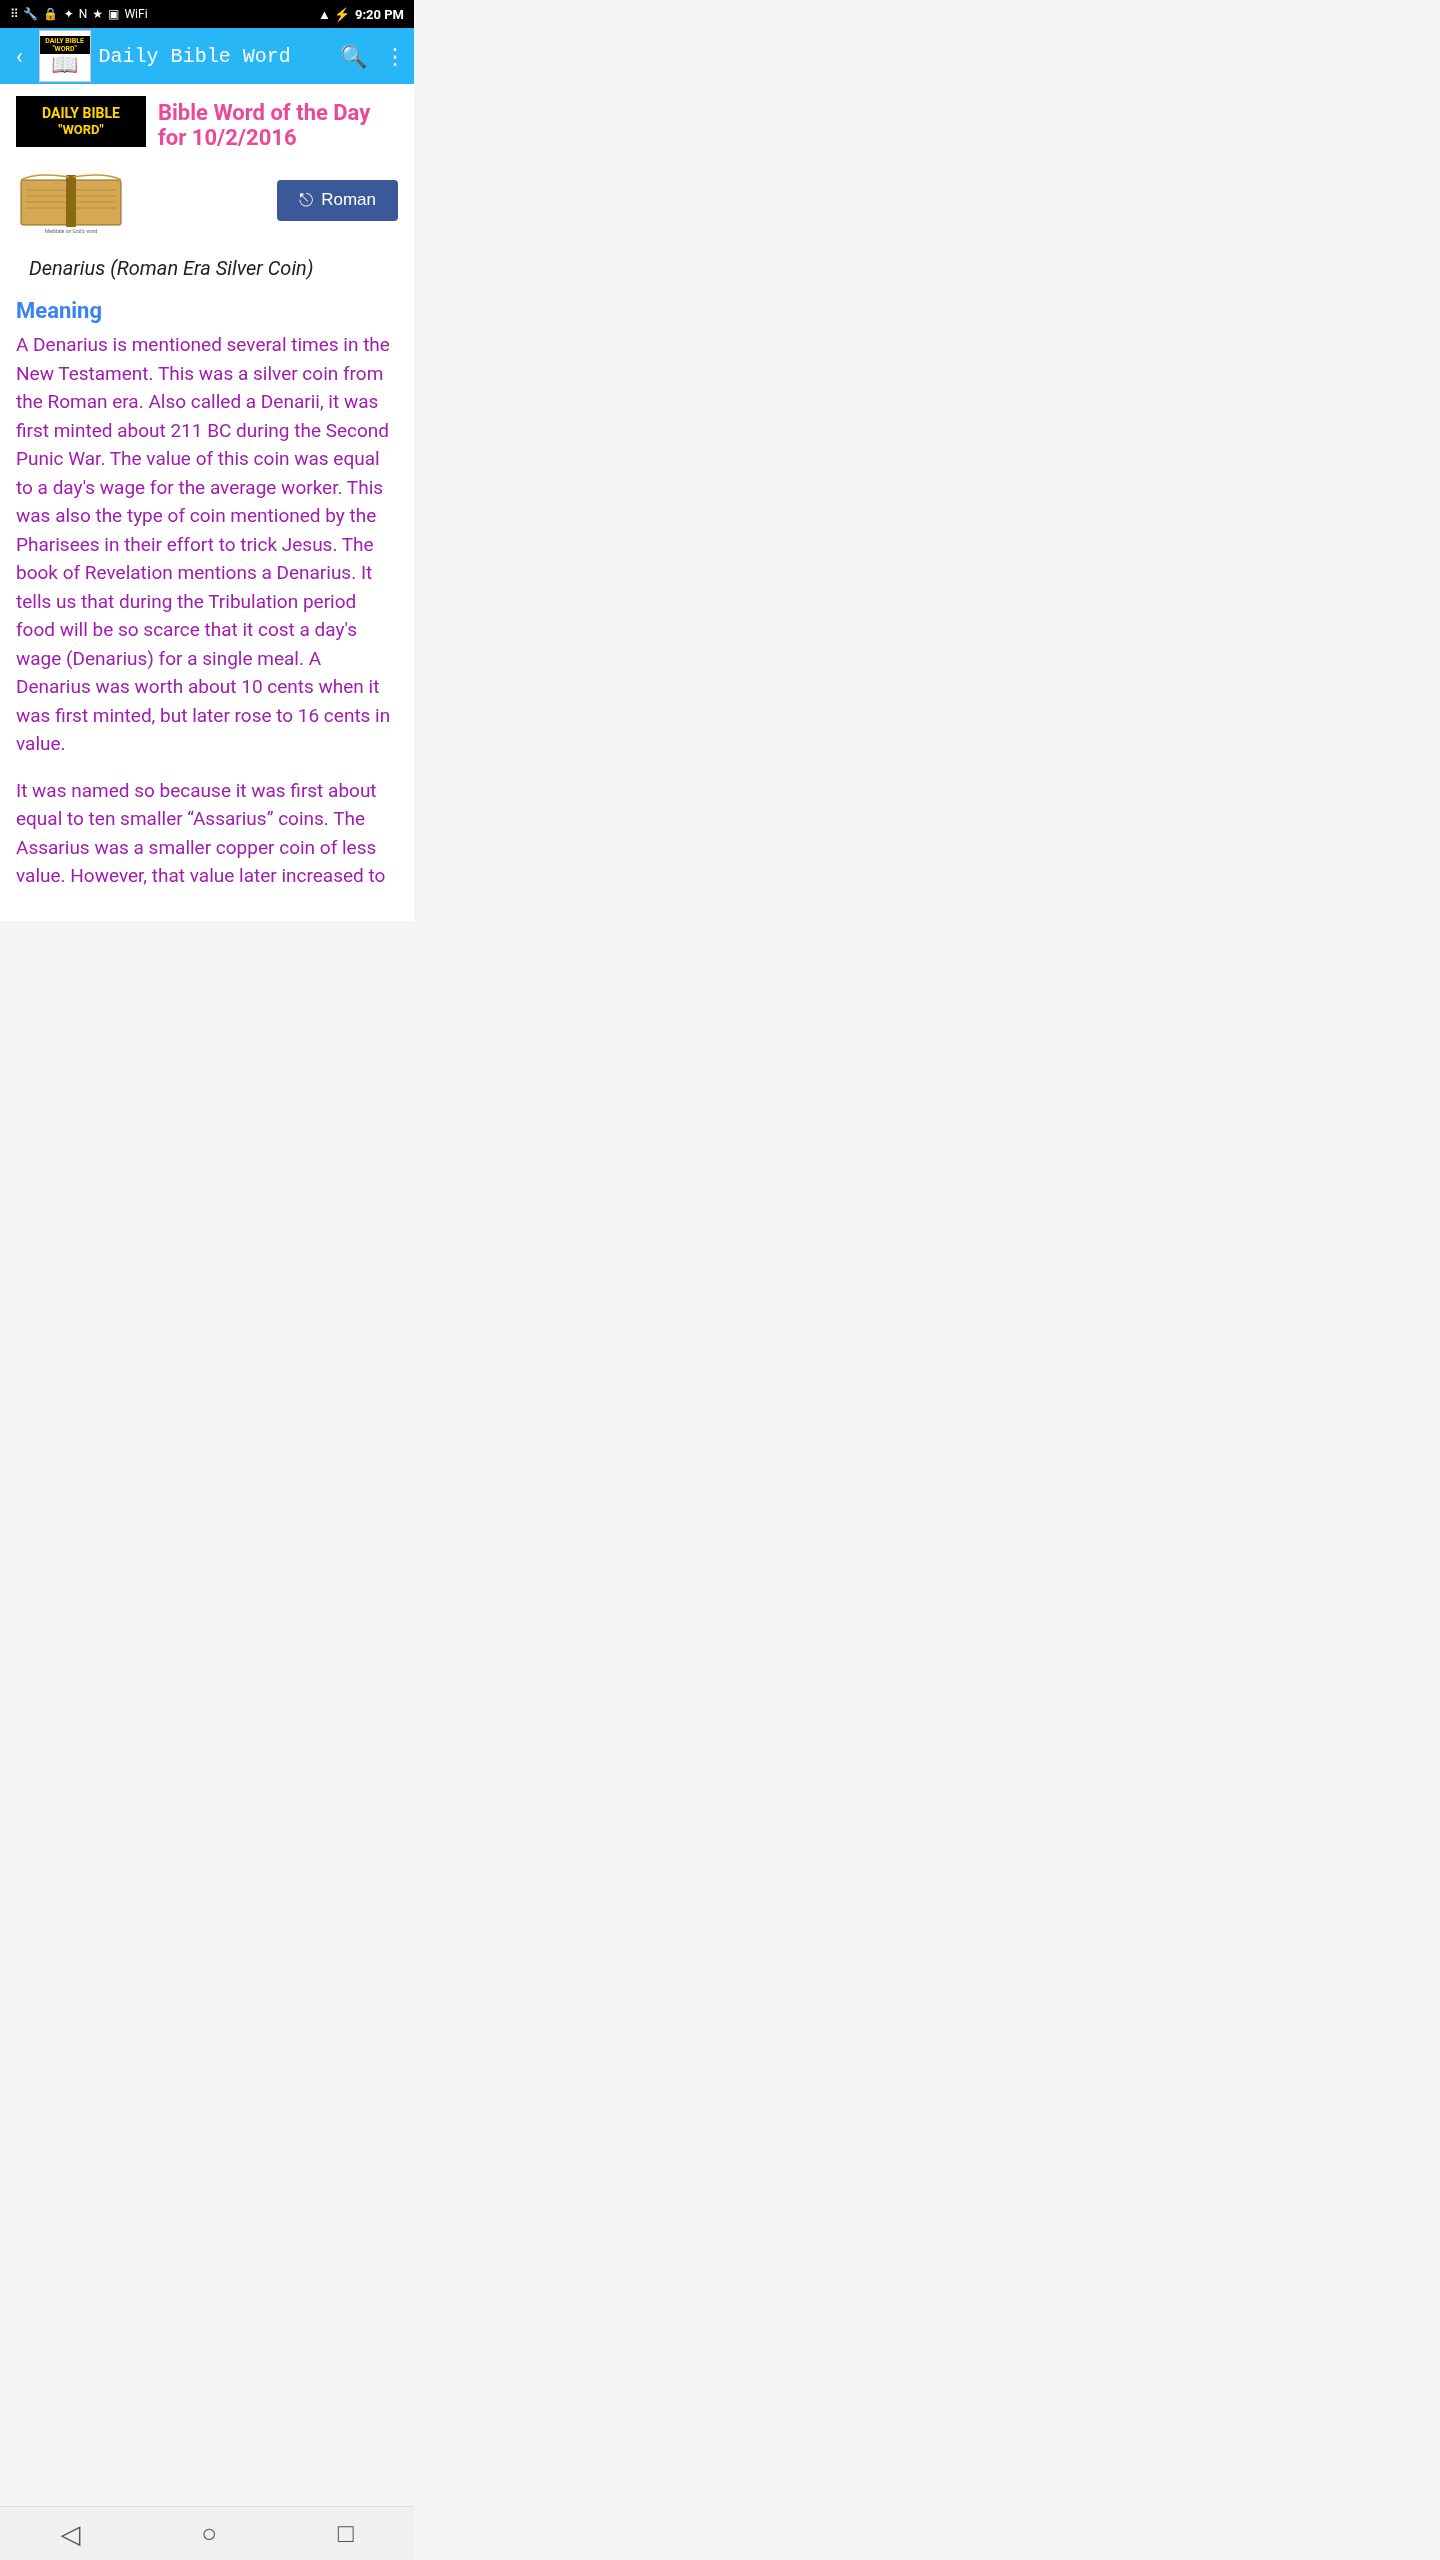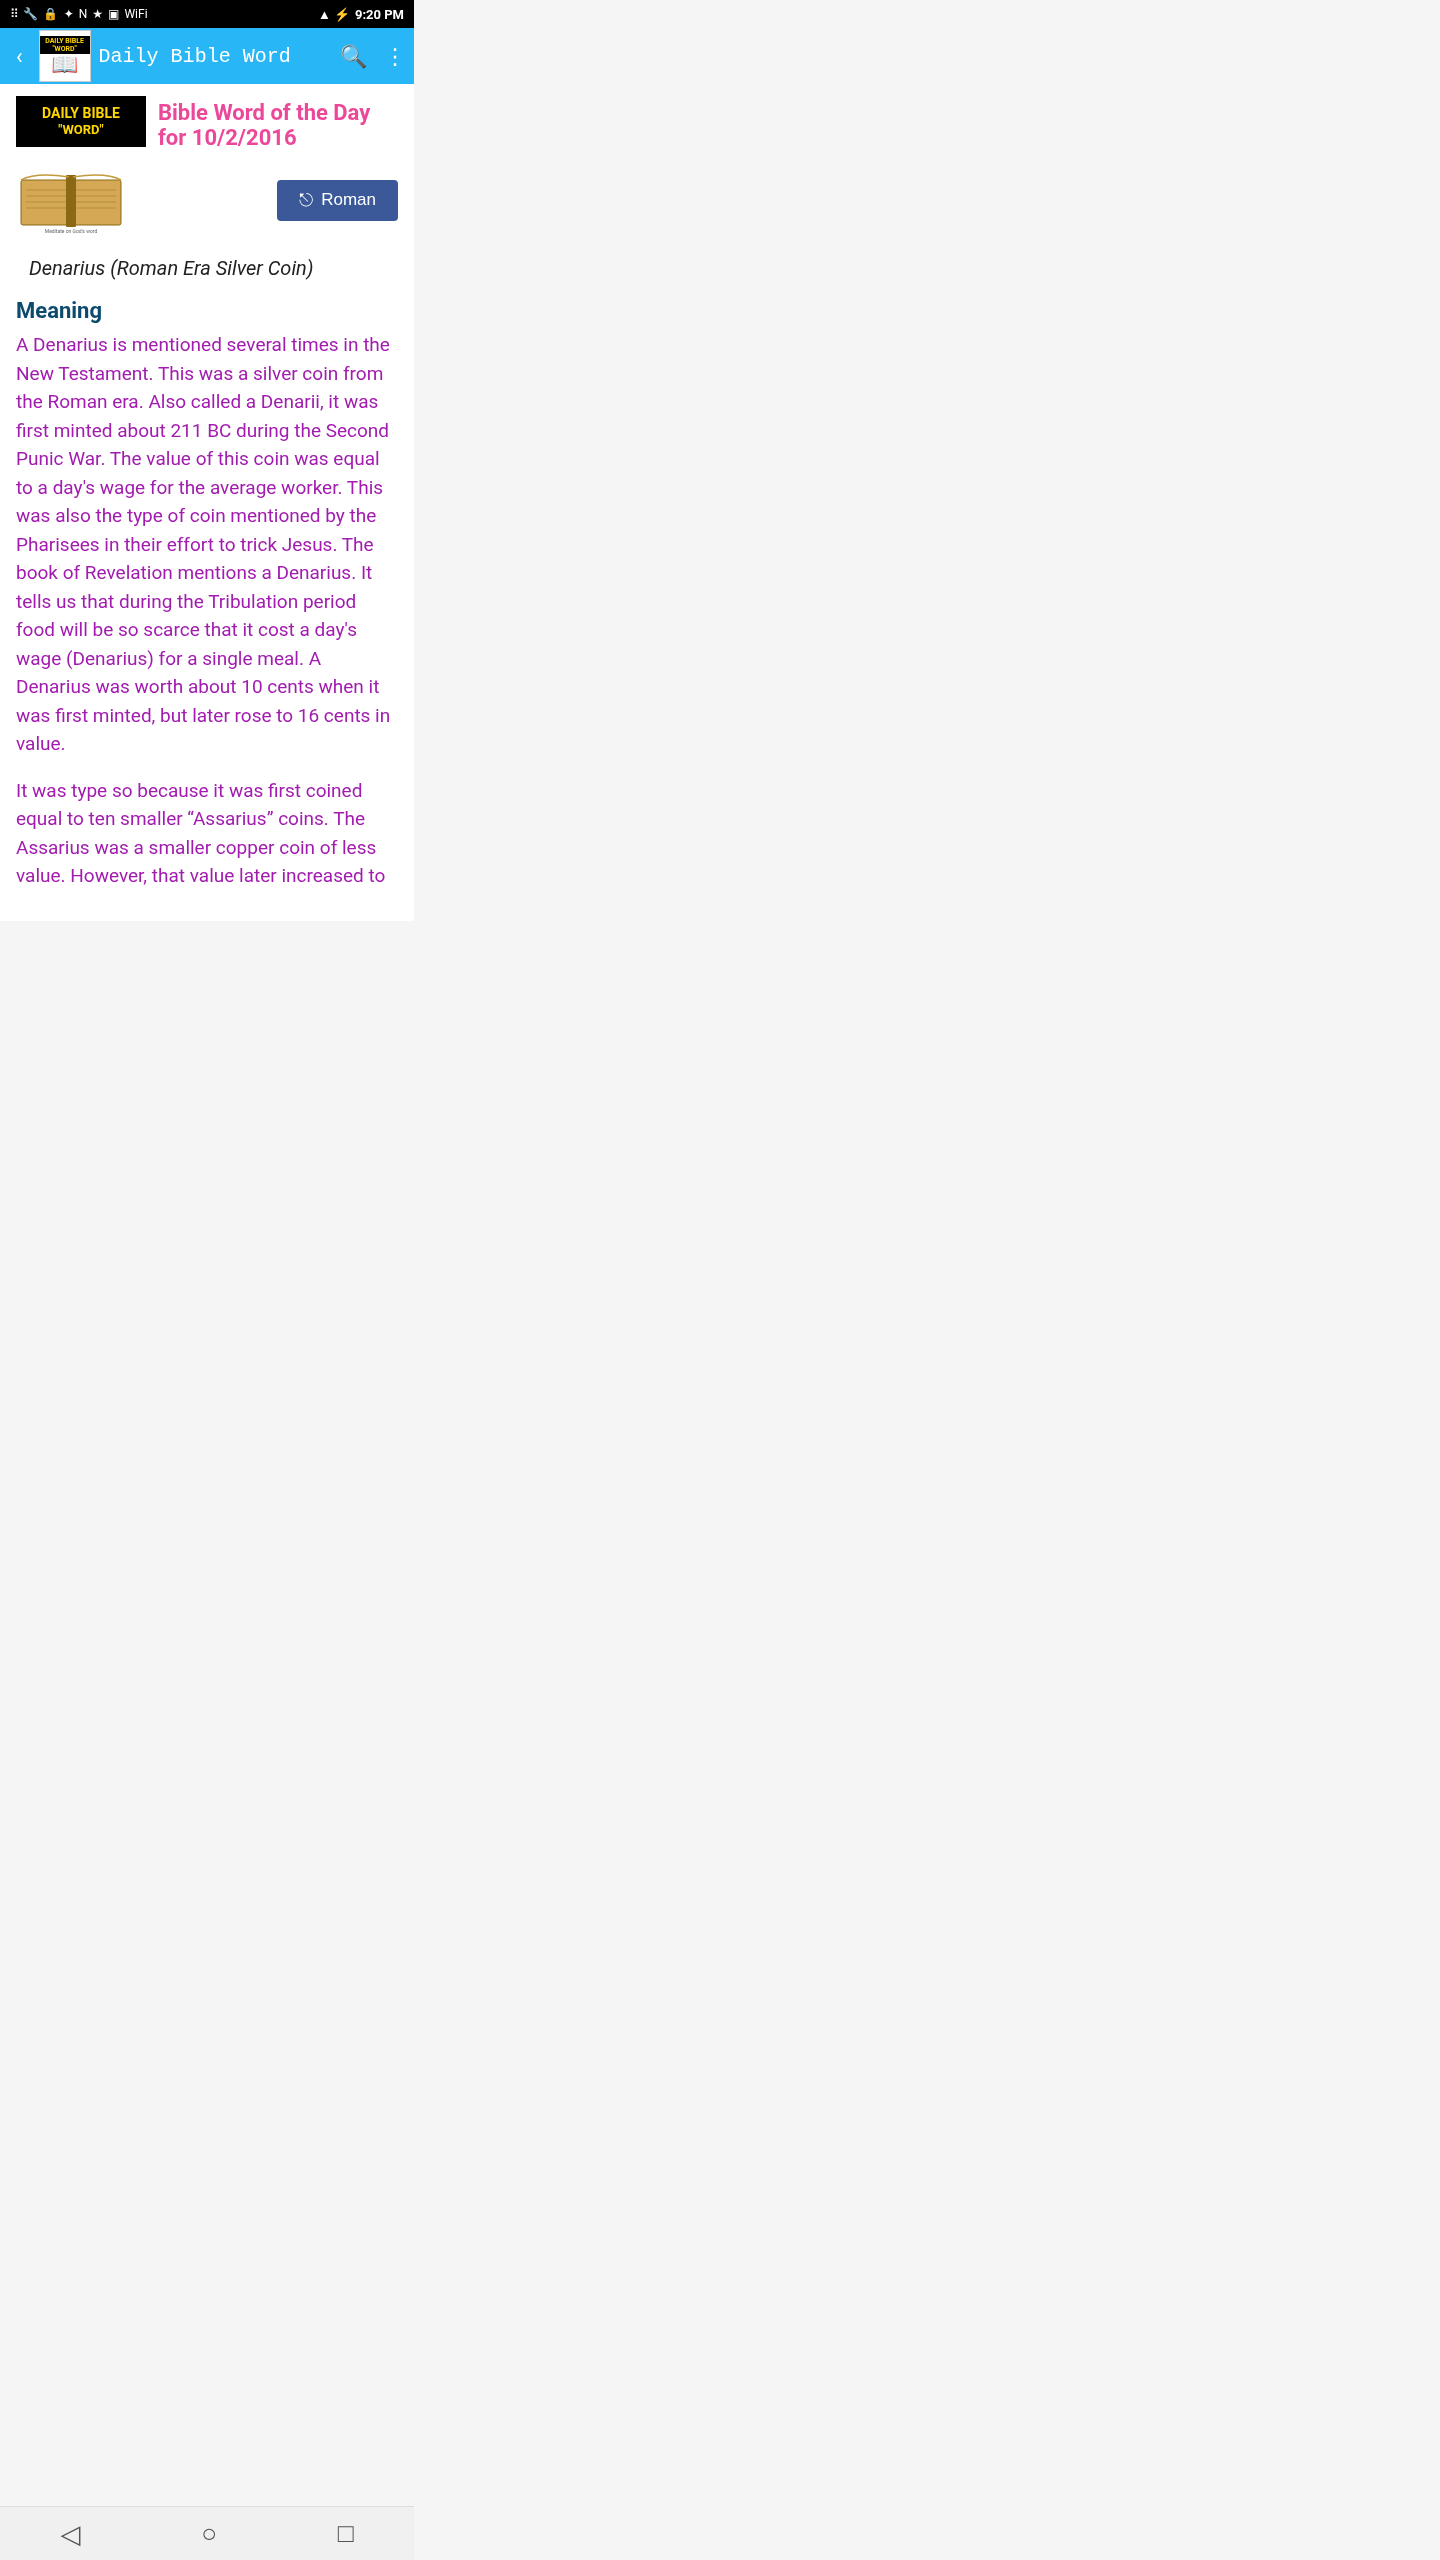--- a/index.html
+++ b/index.html
@@ -171,21 +171,21 @@
       font-size: 20px;
       color: #222;
       margin-bottom: 18px;
       margin-left: 13px;
     }
 
     
     .meaning-heading {
       font-size: 22px;
       font-weight: bold;
-      color: #0c4a6e;
+      color: #3b82f6;
       margin-bottom: 8px;
     }
     .meaning-text {
       font-size: 19px;
       line-height: 1.5;
       color: #a21caf;
       margin-bottom: 18px;
     }
 
     
@@ -285,21 +285,21 @@
       <span>Roman</span>
     </button>
   </div>
 
   <div class="word-title">Denarius (Roman Era Silver Coin)</div>
 
   <div class="meaning-heading">Meaning</div>
 
   <p class="meaning-text">A Denarius is mentioned several times in the New Testament. This was a silver coin from the Roman era. Also called a Denarii, it was first minted about 211 BC during the Second Punic War. The value of this coin was equal to a day's wage for the average worker. This was also the type of coin mentioned by the Pharisees in their effort to trick Jesus. The book of Revelation mentions a Denarius. It tells us that during the Tribulation period food will be so scarce that it cost a day's wage (Denarius) for a single meal. A Denarius was worth about 10 cents when it was first minted, but later rose to 16 cents in value.</p>
 
-  <p class="meaning-text">It was type so because it was first coined equal to ten smaller “Assarius” coins. The Assarius was a smaller copper coin of less value. However, that value later increased to</p>
+  <p class="meaning-text">It was named so because it was first about equal to ten smaller “Assarius” coins. The Assarius was a smaller copper coin of less value. However, that value later increased to</p>
 
 </div>
 
 <div class="bottom-nav">
   <span class="nav-btn">◁</span>
   <span class="nav-btn">○</span>
   <span class="nav-btn">□</span>
 </div>
 
 </body></html>

